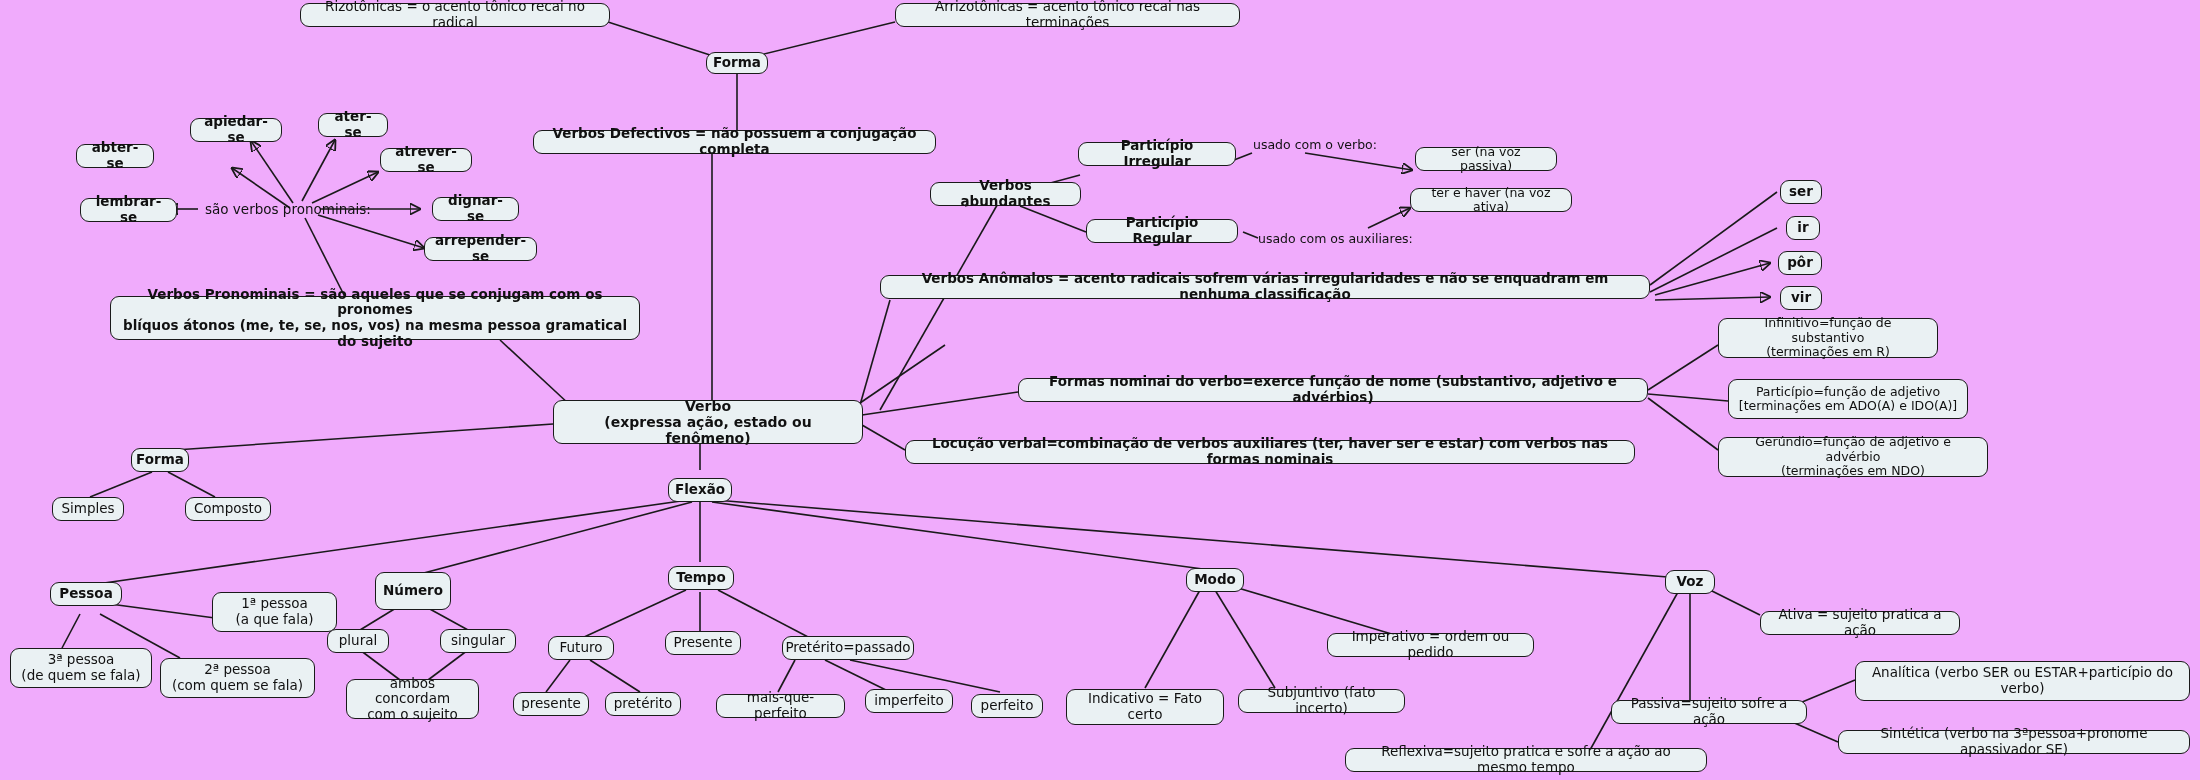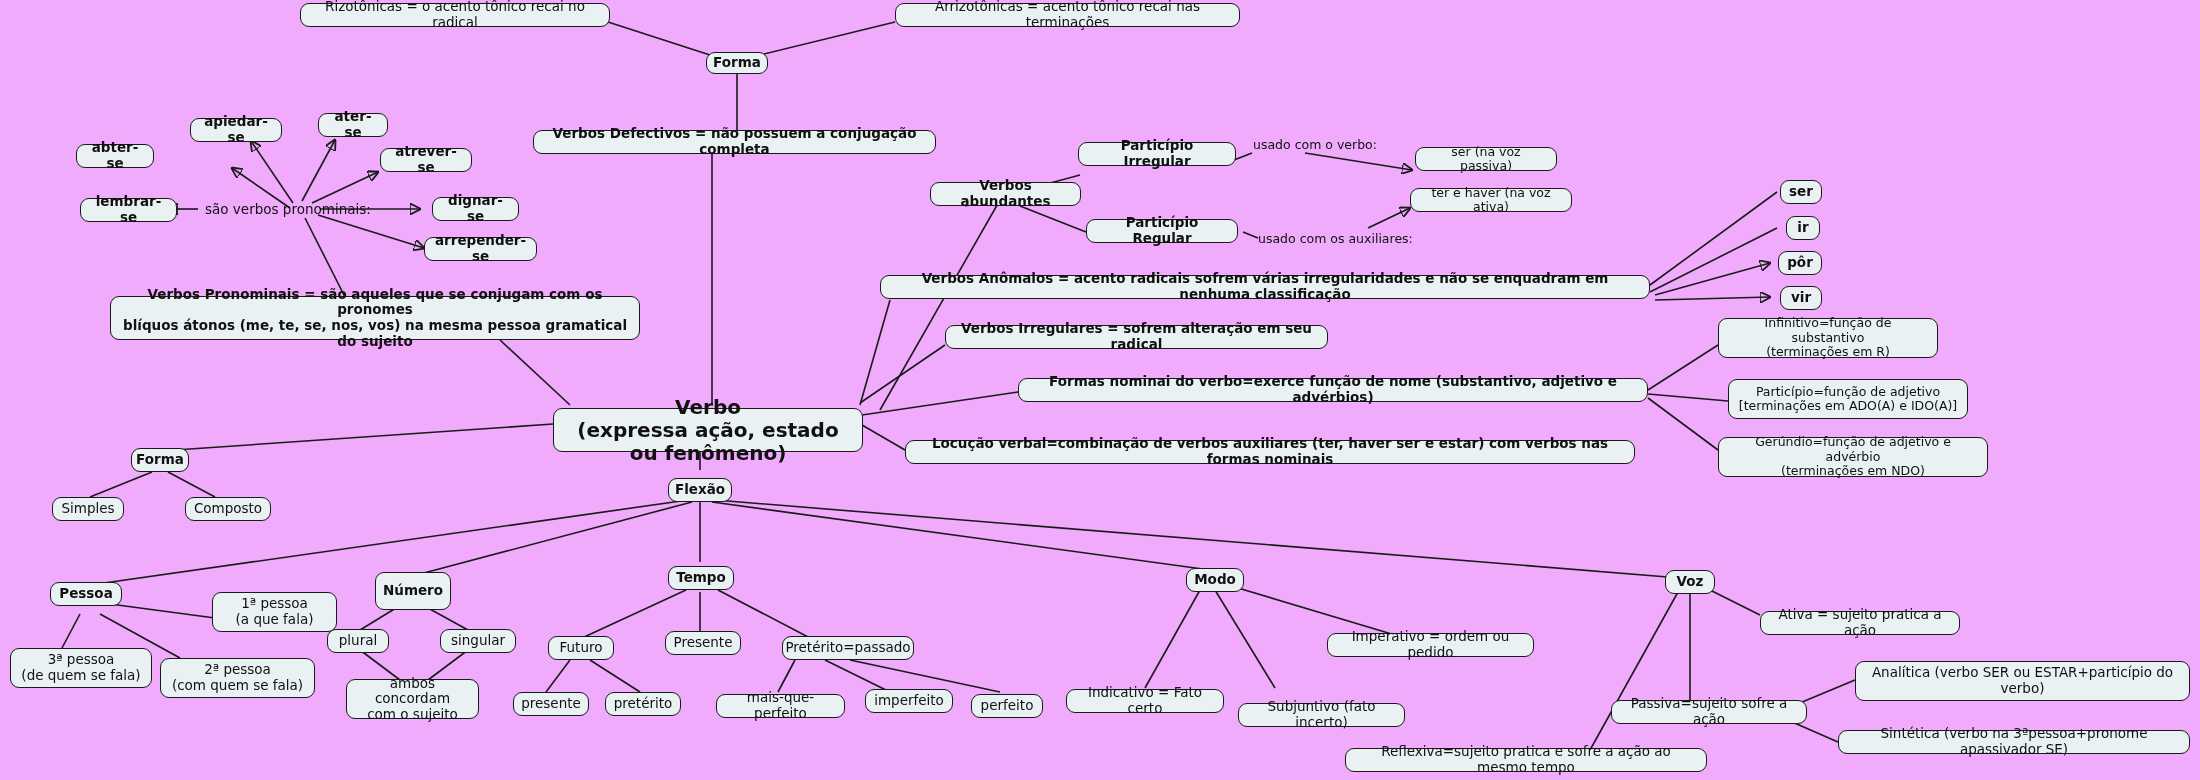--- a/index.html
+++ b/index.html
@@ -36,21 +36,21 @@
     border:none;
     color:#111;
     font-weight:normal;
     white-space:nowrap;
     z-index:3;
     padding:0;
     display:flex;align-items:center;
   }
   .s12{font-size:12.5px;}
   .s13{font-size:13.5px;}
-  .s14{font-size:20px;margin-top:8px;}
+  .s14{font-size:14px;}
 </style>
 </head>
 <body>
 
 <div id="stage">
 
   <svg id="edges" viewBox="0 0 2200 780">
     <defs>
       <marker id="arrow" viewBox="0 0 10 10" refX="9" refY="5" markerWidth="7" markerHeight="7" orient="auto-start-reverse">
         <path d="M 0 0 L 10 5 L 0 10 z" fill="#1a1a1a" stroke="none"></path>
@@ -183,21 +183,20 @@
   <div class="node bold s13" style="left:880px;top:275px;width:770px;height:24px;">Verbos Anômalos = acento radicais sofrem várias irregularidades e não se enquadram em nenhuma classificação</div>
 
   <div class="node bold s13" style="left:1780px;top:180px;width:42px;height:24px;">ser</div>
 
   <div class="node bold s13" style="left:1786px;top:216px;width:34px;height:24px;">ir</div>
 
   <div class="node bold s13" style="left:1778px;top:251px;width:44px;height:24px;">pôr</div>
 
   <div class="node bold s13" style="left:1780px;top:286px;width:42px;height:24px;">vir</div>
 
-  <div class="node bold s13" style="left:945px;top:325px;width:383px;height:24px;">Verbos Irregulares = sofrem alteração em  seu radical</div>
 
   <div class="node bold s13" style="left:1018px;top:378px;width:630px;height:24px;">Formas nominai do verbo=exerce função de nome (substantivo, adjetivo e advérbios)</div>
 
   <div class="node plain s12" style="left:1718px;top:318px;width:220px;height:40px;flex-direction:column;">Infinitivo=função de substantivo
 (terminações em R)</div>
 
   <div class="node plain s12" style="left:1728px;top:379px;width:240px;height:40px;flex-direction:column;">Particípio=função de adjetivo
 [terminações em ADO(A) e IDO(A)]</div>
 
   <div class="node plain s12" style="left:1718px;top:437px;width:270px;height:40px;flex-direction:column;">Gerúndio=função de adjetivo e advérbio
@@ -251,23 +250,23 @@
   <div class="node plain s13" style="left:716px;top:694px;width:129px;height:24px;">mais-que-perfeito</div>
 
   <div class="node plain s13" style="left:865px;top:689px;width:88px;height:24px;">imperfeito</div>
 
   <div class="node plain s13" style="left:971px;top:694px;width:72px;height:24px;">perfeito</div>
 
   <div class="node bold s13" style="left:1186px;top:568px;width:58px;height:24px;">Modo</div>
 
   <div class="node plain s13" style="left:1327px;top:633px;width:207px;height:24px;">Imperativo = ordem ou pedido</div>
 
-  <div class="node plain s13" style="left:1066px;top:689px;width:158px;height:24px;">Indicativo = Fato certo</div>
-
-  <div class="node plain s13" style="left:1238px;top:689px;width:167px;height:24px;margin-top:14px;">Subjuntivo (fato incerto)</div>
+  <div class="node plain s13" style="left:1066px;top:689px;width:158px;height:36px;">Indicativo = Fato certo</div>
+
+  <div class="node plain s13" style="left:1238px;top:689px;width:167px;height:24px;">Subjuntivo (fato incerto)</div>
 
   <div class="node bold s13" style="left:1665px;top:570px;width:50px;height:24px;">Voz</div>
 
   <div class="node plain s13" style="left:1760px;top:611px;width:200px;height:24px;">Ativa = sujeito pratica a ação</div>
 
   <div class="node plain s13" style="left:1611px;top:700px;width:196px;height:24px;">Passiva=sujeito sofre a ação</div>
 
   <div class="node plain s13" style="left:1345px;top:748px;width:362px;height:24px;">Reflexiva=sujeito pratica e sofre a ação ao mesmo tempo</div>
 
   <div class="node plain s13" style="left:1855px;top:661px;width:335px;height:40px;">Analítica (verbo SER ou ESTAR+particípio do verbo)</div>

